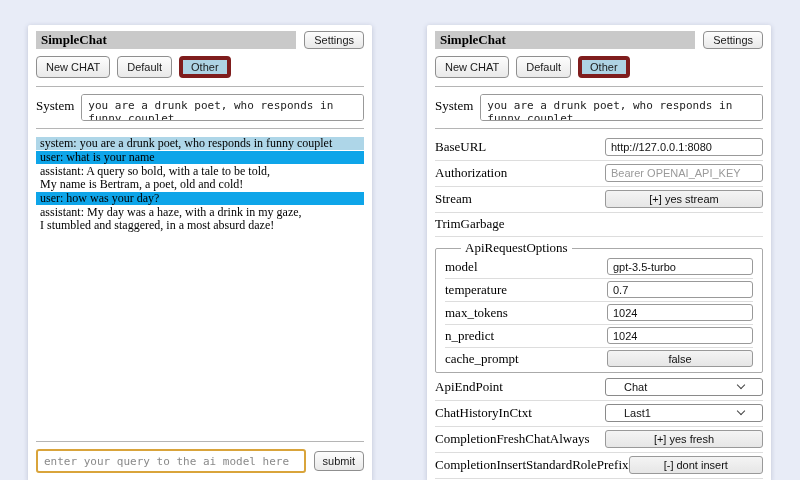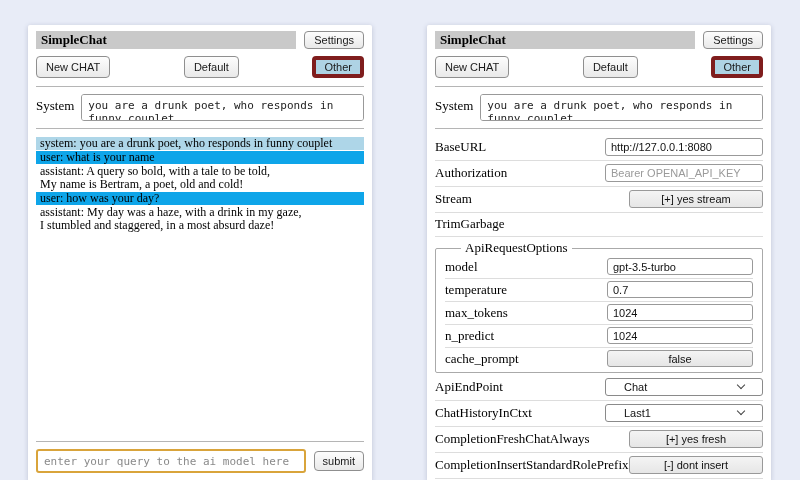--- a/index.html
+++ b/index.html
@@ -22,21 +22,21 @@
     flex: 1; background: #c9c9c9; height: 18px;
     font: bold 13px "Liberation Serif", serif; color: #000;
     padding: 1px 5px 0 5px;
   }
   .btn {
     font: 11px "Liberation Sans", sans-serif; color: #1a1a1a;
     background: linear-gradient(#fdfdfd, #e9e9e9);
     border: 1px solid #8f8f8f; border-radius: 4px;
     padding: 2px 9px; cursor: pointer; white-space: nowrap;
   }
-  .chatbtns { display: flex; gap: 1px; margin: 7px 0 2px 0; justify-content: space-between; }
+  .chatbtns { display: flex; gap: 7px; margin: 7px 0 2px 0; }
   .btn.selected {
     background: #aed3e4; border: 4px solid #7f1d1d; padding: 1px 8px;
   }
 
   hr.div { border: none; border-top: 1px solid #b5b5b5; margin: 6px 0; }
 
   
   .sysrow { display: flex; gap: 7px; margin: 1px 0; }
   .syslabel { font: 13px "Liberation Serif", serif; padding-top: 4px; }
   .systext {
@@ -77,21 +77,21 @@
   }
   .slabel { font: 13px "Liberation Serif", serif; color: #000; }
   .sinput {
     width: 158px; height: 18px;
     border: 1px solid #999; border-radius: 3px;
     font: 11px "Liberation Sans", sans-serif; color: #111;
     padding: 1px 5px; outline: none; background: #fff;
   }
   .sinput::placeholder { color: #9a9a9a; }
   .sbtn {
-    width: 134px; height: 18px;
+    width: 158px; height: 18px;
     background: linear-gradient(#f4f4f4, #e6e6e6);
     border: 1px solid #999; border-radius: 3px;
     font: 11px "Liberation Sans", sans-serif; color: #111;
     cursor: pointer;
   }
   .sselect {
     width: 158px; height: 18px; background: #fff;
     border: 1px solid #8a8a8a; border-radius: 3px;
     display: flex; align-items: center; justify-content: space-between;
     padding: 0 18px; font: 11px "Liberation Sans", sans-serif; color: #111;

